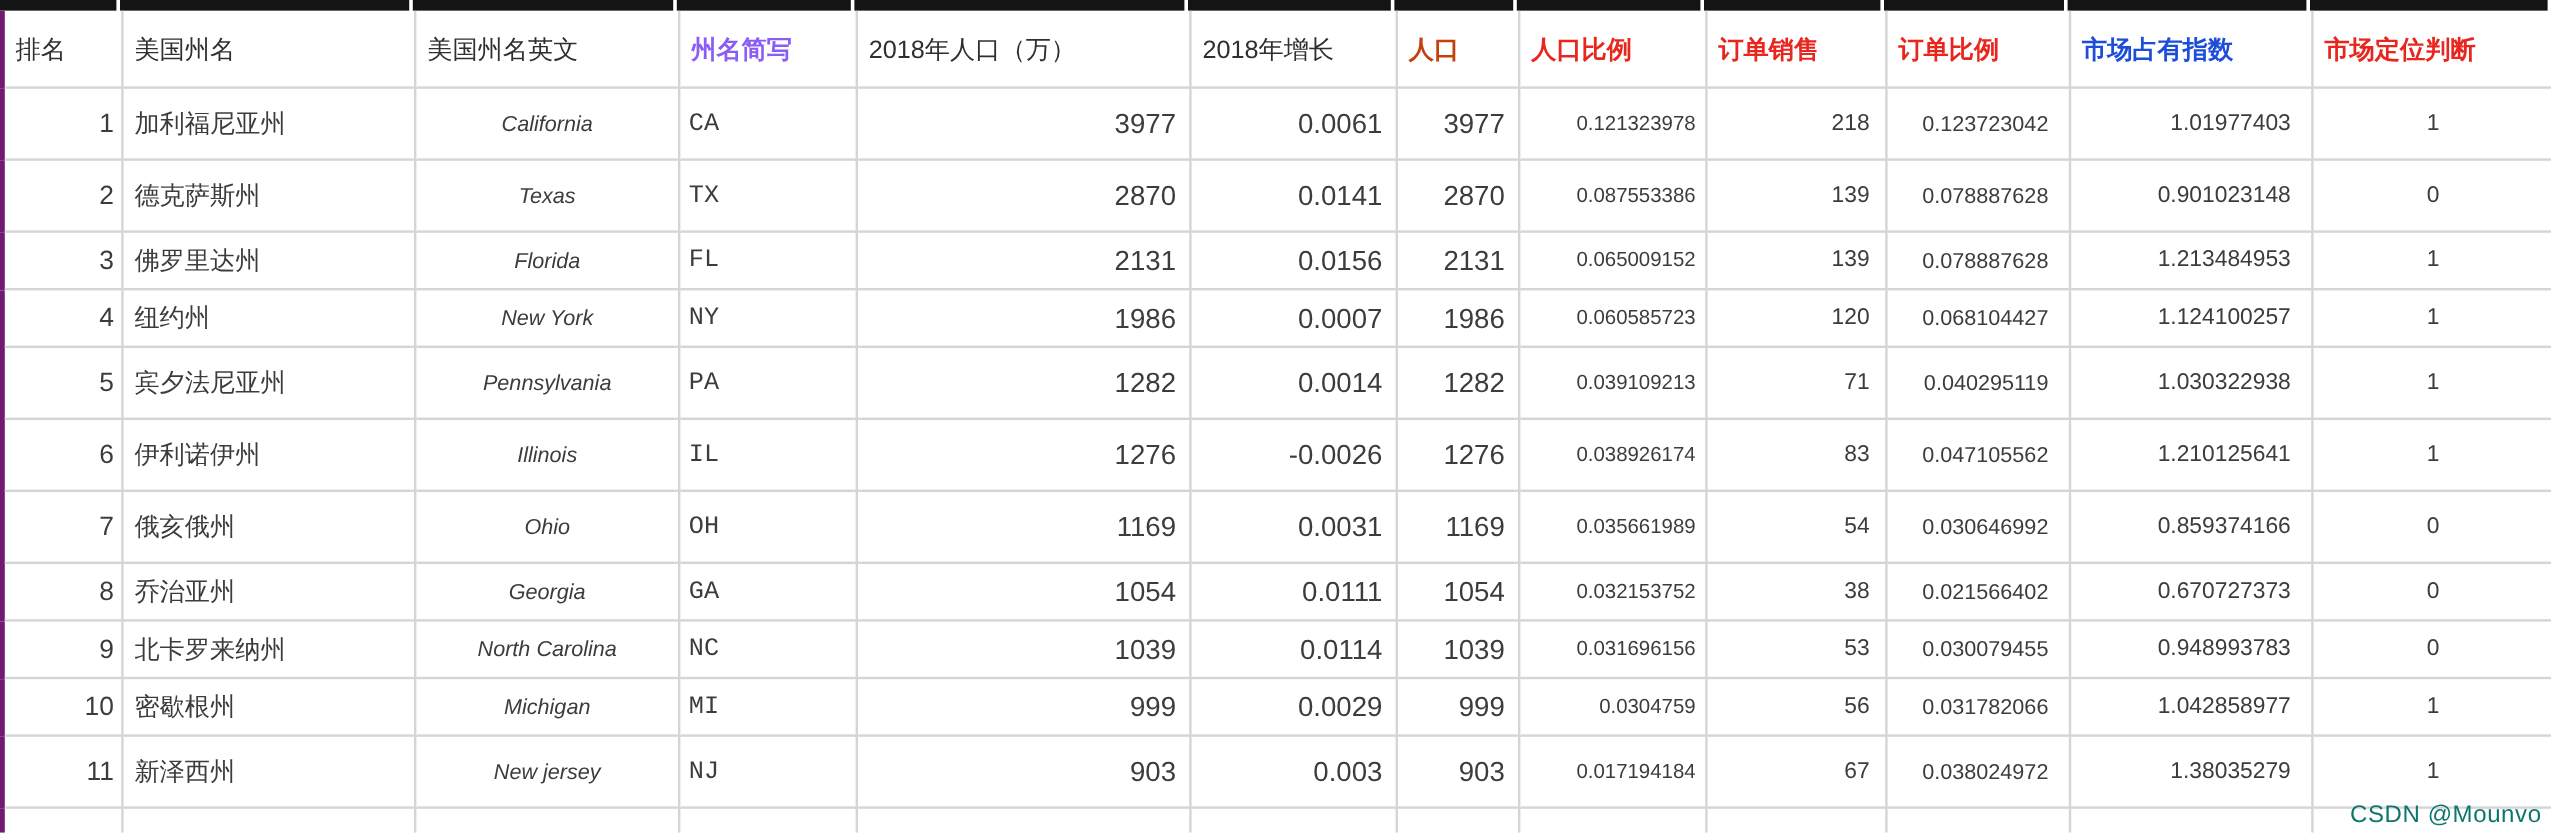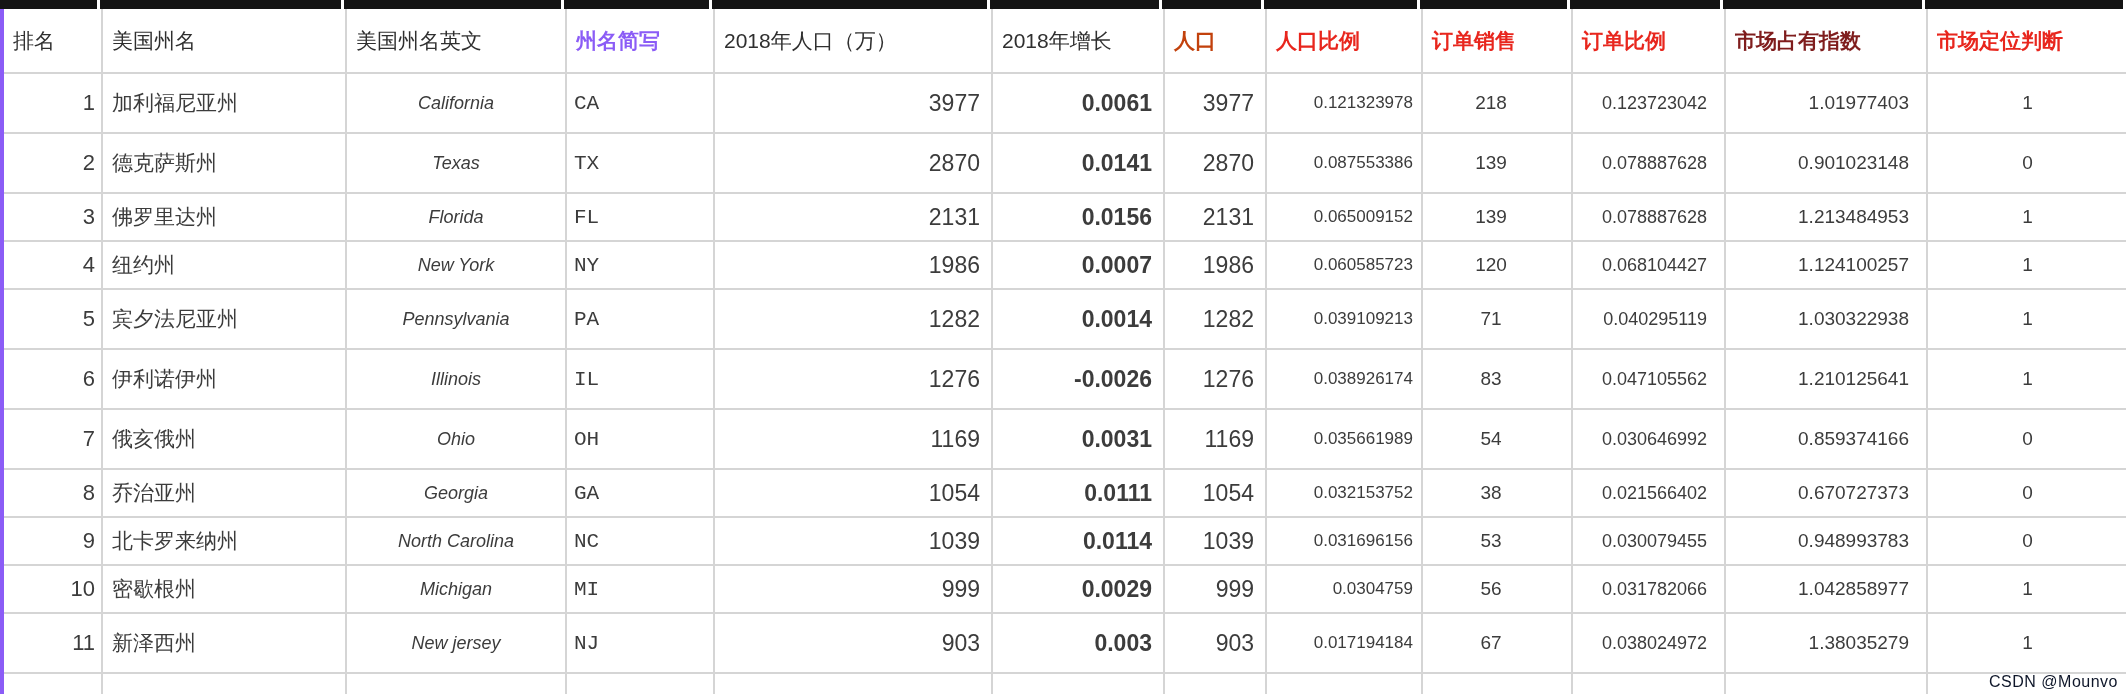--- a/index.html
+++ b/index.html
@@ -5,46 +5,46 @@
   html,body{margin:0;padding:0;background:#ffffff;}
   body{font-family:"Liberation Sans","DejaVu Sans",sans-serif;color:#3c3c3c;}
   #stage{position:relative;width:2126px;height:694px;background:#ffffff;overflow:hidden;}
 
   
   #top-strip{position:absolute;top:0;left:0;height:9px;display:flex;gap:3px;}
   #top-strip .seg{background:#141414;height:9px;}
 
   table{border-collapse:collapse;table-layout:fixed;width:2126px;position:absolute;top:9px;left:0;background:#fff;}
   th,td{border:2px solid #d5d5d5;overflow:hidden;white-space:nowrap;background:#fff;vertical-align:middle;}
-  th:first-child,td:first-child{border-left:4px solid #8b5cf6;}
+  th:first-child,td:first-child{border-left:4px solid #701a75;}
   thead tr{height:64px;}
   thead th{font-weight:normal;text-align:left;padding-left:9px;font-size:21px;color:#2f2f2f;border-top:none;}
   thead th.bold{font-weight:bold;color:#8b5cf6;}
   thead th.hl{font-weight:bold;}
 
   tbody tr:nth-child(1),tbody tr:nth-child(2),tbody tr:nth-child(5),
   tbody tr:nth-child(6),tbody tr:nth-child(7),tbody tr:nth-child(11){height:60px;}
   tbody tr:nth-child(3),tbody tr:nth-child(4),tbody tr:nth-child(8),
   tbody tr:nth-child(9),tbody tr:nth-child(10){height:48px;}
   tbody tr.partial{height:24px;}
 
   td.c-rank{text-align:right;padding-right:6px;font-size:22px;}
   td.c-state_cn{text-align:left;padding-left:9px;font-size:21px;}
   td.c-state_en{text-align:center;font-size:18px;font-style:italic;}
   td.c-abbr{text-align:left;padding-left:7px;font-family:Liberation Mono, monospace;font-size:21px;}
   td.c-pop2018{text-align:right;padding-right:11px;font-size:23px;}
-  td.c-growth2018{text-align:right;padding-right:11px;font-size:23px;font-weight:bold;}
+  td.c-growth2018{text-align:right;padding-right:11px;font-size:23px;}
   td.c-population{text-align:right;padding-right:11px;font-size:23px;}
   td.c-pop_ratio{text-align:right;padding-right:8px;font-size:17px;}
-  td.c-order_sales{text-align:center;padding-right:13px;font-size:19px;margin-left:41px;}
+  td.c-order_sales{text-align:right;padding-right:13px;font-size:19px;margin-left:41px;}
   td.c-order_ratio{text-align:right;padding-right:17px;font-size:18px;}
   td.c-market_index{text-align:right;padding-right:17px;font-size:19px;}
   td.c-market_judgment{text-align:center;font-size:19px;}
 
-  #watermark{position:absolute;right:8px;bottom:3px;color:#0f172a;font-size:16px;letter-spacing:0.5px;}
+  #watermark{position:absolute;right:8px;bottom:3px;color:#0f766e;font-size:20px;letter-spacing:0.5px;}
 </style>
 </head>
 <body>
 
 <div id="stage">
 
   <div id="top-strip">
       <div class="seg" style="width: 97px;"></div>
       <div class="seg" style="width: 241px;"></div>
       <div class="seg" style="width: 217px;"></div>
@@ -79,21 +79,21 @@
           <th>排名</th>
           <th>美国州名</th>
           <th>美国州名英文</th>
           <th class="bold">州名简写</th>
           <th>2018年人口（万）</th>
           <th>2018年增长</th>
           <th class="hl bold" style="color: #c2410c;">人口</th>
           <th class="hl bold" style="color: rgb(232, 38, 29);">人口比例</th>
           <th class="hl bold" style="color: rgb(232, 38, 29);">订单销售</th>
           <th class="hl bold" style="color: rgb(232, 38, 29);">订单比例</th>
-          <th class="hl bold" style="color: #7f1d1d; margin-left: 44px;">市场占有指数</th>
+          <th class="hl bold" style="color: #1d4ed8; margin-left: 44px;">市场占有指数</th>
           <th class="hl bold" style="color: rgb(232, 38, 29);">市场定位判断</th>
         </tr>
     </thead>
     <tbody id="table-body">
         <tr>
           <td class="c-rank">1</td>
           <td class="c-state_cn">加利福尼亚州</td>
           <td class="c-state_en">California</td>
           <td class="c-abbr">CA</td>
           <td class="c-pop2018">3977</td>

